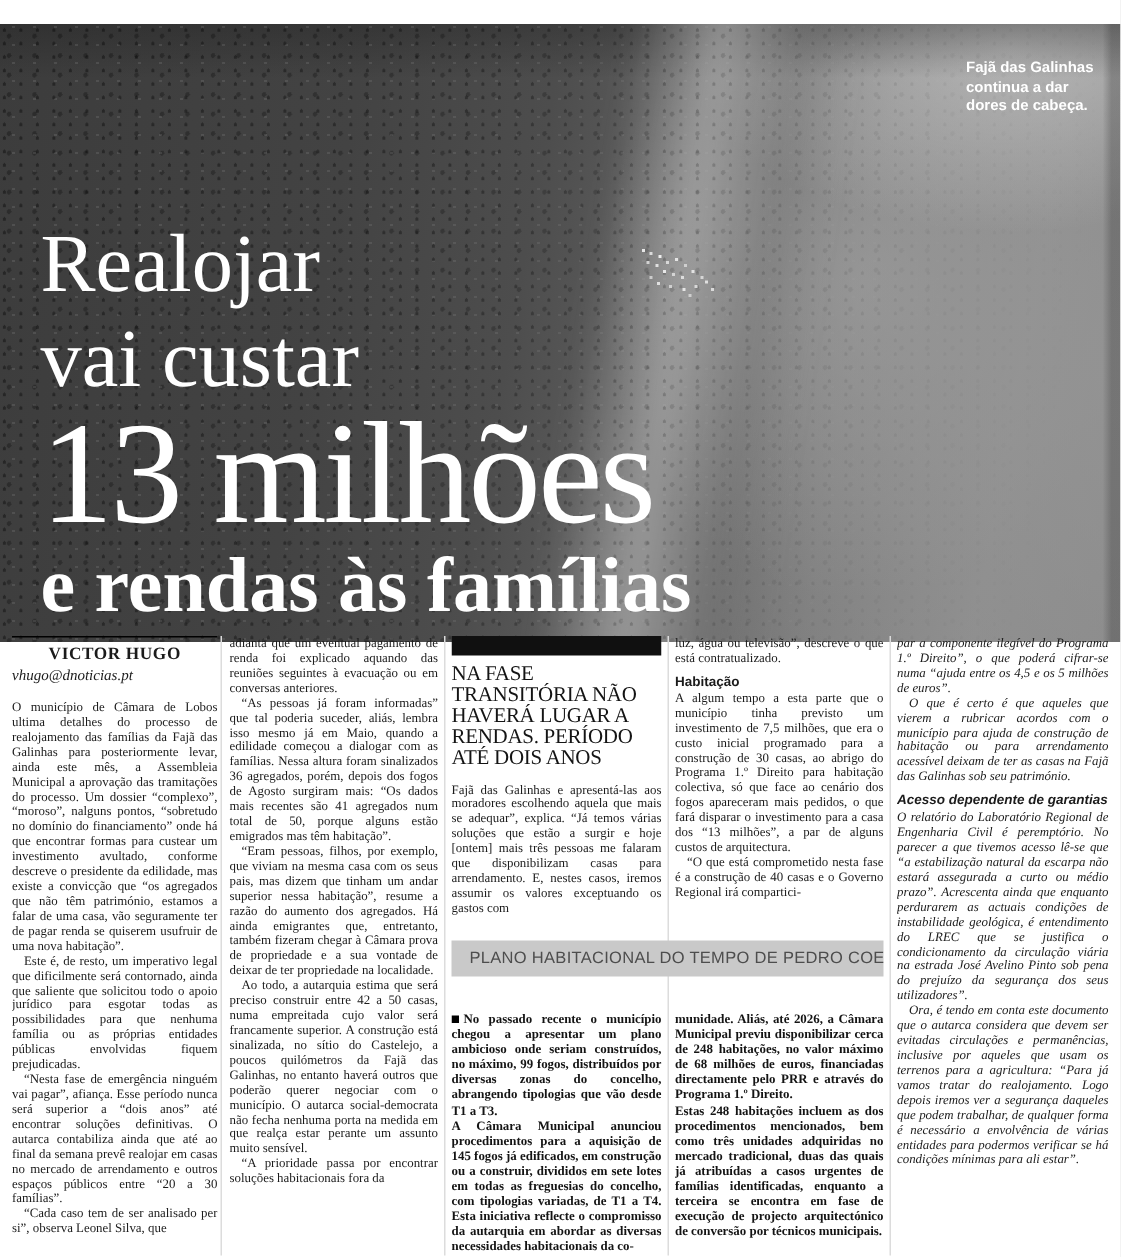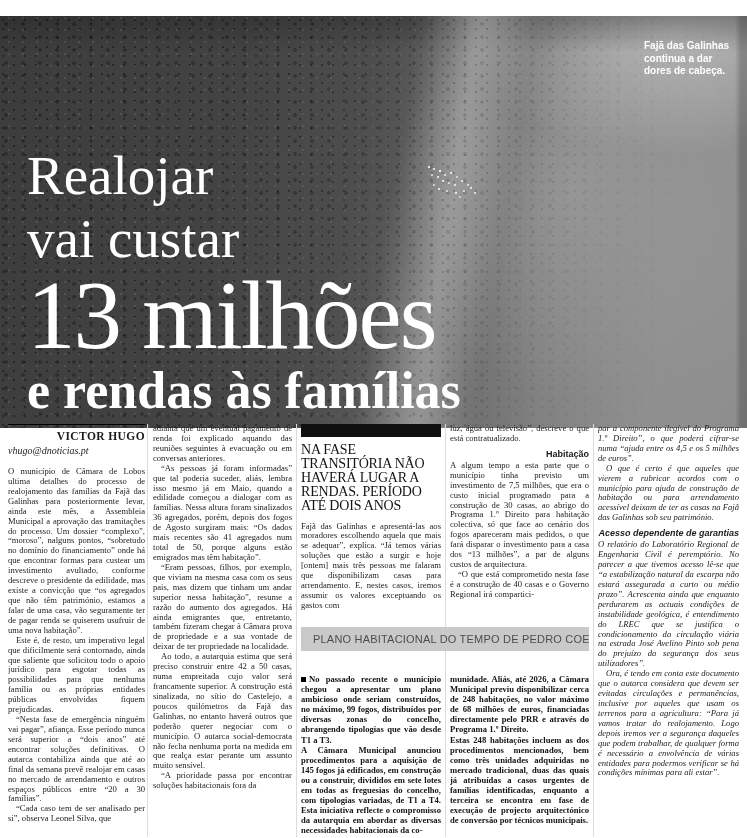--- a/index.html
+++ b/index.html
@@ -47,28 +47,28 @@
   #col2{left:153px;width:139px;height:414px;}
   #col3{left:301px;width:140px;height:200px;}
   #col4{left:450px;width:139px;height:200px;}
   #col5{left:598px;width:141px;height:414px;font-style:italic;}
   .col p{margin:0;}
   .col p.ind{text-indent:8px;}
   .divider{position:absolute;top:424px;height:413px;width:1px;background:#dcdcdc;}
   #div1{left:147px;} #div2{left:296px;} #div3{left:445px;} #div4{left:593px;}
 
   .byline-rule{border-top:1.2px solid #000;margin-bottom:5px;}
-  .byline-author{font-weight:bold;font-size:11.5px;line-height:13px;letter-spacing:.4px;text-align:right;}
+  .byline-author{font-weight:bold;font-size:11.5px;line-height:13px;letter-spacing:.4px;text-align:center;}
   .byline-email{font-style:italic;font-size:10px;line-height:12px;margin:2px 0 10px 0 !important;text-align:left;}
 
   .quote-bar{height:13px;background:#101010;margin-bottom:6px;}
   .pullquote{font-size:14px;line-height:13.9px;letter-spacing:-.2px;color:#141414;
              text-align:left;margin-bottom:9px;}
   .subhead{font-family:"Liberation Sans","DejaVu Sans",sans-serif;font-weight:bold;
-           font-size:9px;line-height:11px;margin:5px 0 1px 0 !important;text-align:right;text-indent:0 !important;}
+           font-size:9px;line-height:11px;margin:5px 0 1px 0 !important;text-align:left;text-indent:0 !important;}
 
   
   .banner{position:absolute;left:301px;top:627px;width:276px;height:24px;background:#c9c9c9;
     font-family:"Liberation Sans","DejaVu Sans",sans-serif;font-size:11px;line-height:24px;
     color:#4d4d4d;padding-left:12px;letter-spacing:.2px;white-space:nowrap;overflow:hidden;}
   .storycol{position:absolute;top:674px;text-align:justify;font-size:8.6px;line-height:10.1px;
     font-weight:bold;color:#141414;hyphens:auto;-webkit-hyphens:auto;overflow:hidden;}
   #storyA{left:301px;width:140px;height:179px;}
   #storyB{left:450px;width:139px;height:179px;}
   .storycol p{margin:0;}

